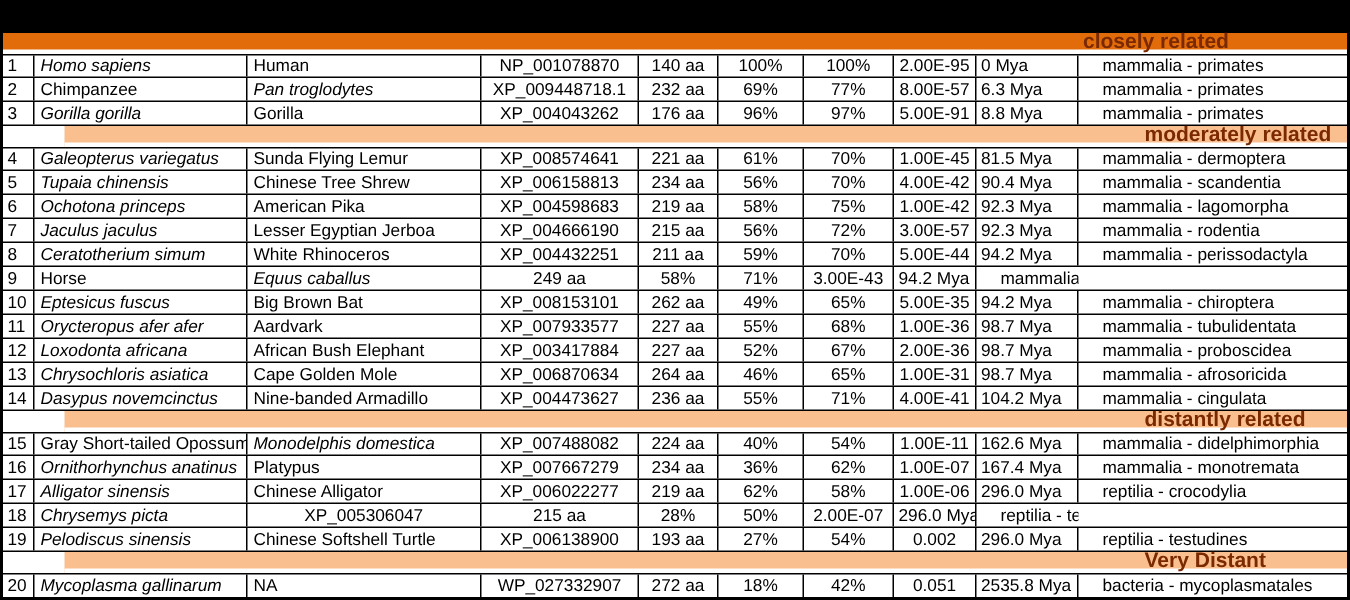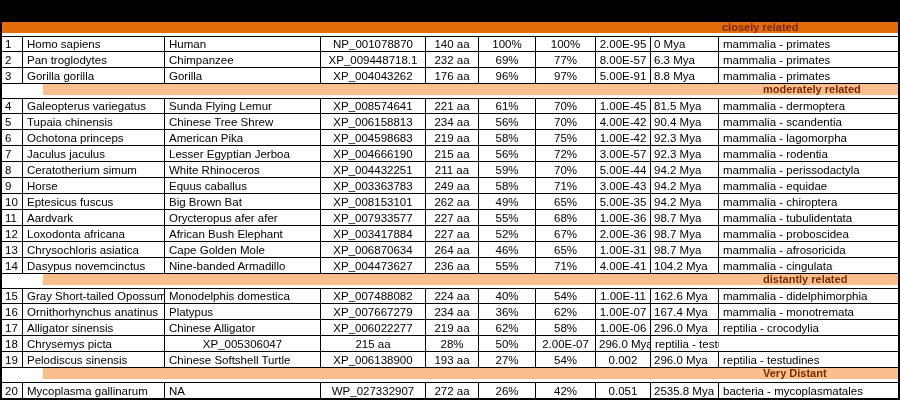--- a/index.html
+++ b/index.html
@@ -31,36 +31,36 @@
     display: flex; align-items: center;
     box-sizing: border-box;
     border-right: 1px solid var(--grid);
     font-size: 11.5px;
     color: #000;
     white-space: nowrap; overflow: hidden;
     padding: 0 2px;
   }
   .cell:last-child { border-right: none; }
   .c-num   { padding-left: 3px; }
-  .c-genus { padding-left: 4px; }
+  .c-genus { padding-left: 4px; font-style: italic; }
   .c-common{ padding-left: 4px; }
   .c-acc, .c-len, .c-ident, .c-sim, .c-eval { justify-content: center; }
   .c-div   { padding-left: 3px; }
-  .c-tax   { padding-left: 4px; }
+  .c-tax   { padding-left: 4px; margin-left: 12px; }
   .band {
     height: 14px;
     box-sizing: border-box;
     border-bottom: 3px solid #fff;
     display: flex; align-items: center;
   }
   .band-dark  { background: var(--band-dark); }
   .band-light { background: var(--band-light); margin-left: 41px; }
   .band-label {
     margin-left: 720px;
-    font-size: 11px; line-height: 11px;
+    font-size: 14px; line-height: 11px;
     font-weight: bold;
     color: var(--band-text);
     white-space: nowrap;
   }
 </style>
 </head>
 <body>
 
 <div class="tbl">
   <div class="row header">
@@ -88,22 +88,22 @@
     <div class="cell c-len">140 aa</div>
     <div class="cell c-ident">100%</div>
     <div class="cell c-sim">100%</div>
     <div class="cell c-eval">2.00E-95</div>
     <div class="cell c-div">0 Mya</div>
     <div class="cell c-tax">mammalia - primates</div>
   </div>
 
   <div class="row data">
     <div class="cell c-num">2</div>
+    <div class="cell c-common">Chimpanzee</div>
     <div class="cell c-genus">Pan troglodytes</div>
-    <div class="cell c-common">Chimpanzee</div>
     <div class="cell c-acc">XP_009448718.1</div>
     <div class="cell c-len">232 aa</div>
     <div class="cell c-ident">69%</div>
     <div class="cell c-sim">77%</div>
     <div class="cell c-eval">8.00E-57</div>
     <div class="cell c-div">6.3 Mya</div>
     <div class="cell c-tax">mammalia - primates</div>
   </div>
 
   <div class="row data">
@@ -185,21 +185,20 @@
     <div class="cell c-sim">70%</div>
     <div class="cell c-eval">5.00E-44</div>
     <div class="cell c-div">94.2 Mya</div>
     <div class="cell c-tax">mammalia - perissodactyla</div>
   </div>
 
   <div class="row data">
     <div class="cell c-num">9</div>
     <div class="cell c-common">Horse</div>
     <div class="cell c-genus">Equus caballus</div>
-    <div class="cell c-acc">XP_003363783</div>
     <div class="cell c-len">249 aa</div>
     <div class="cell c-ident">58%</div>
     <div class="cell c-sim">71%</div>
     <div class="cell c-eval">3.00E-43</div>
     <div class="cell c-div">94.2 Mya</div>
     <div class="cell c-tax">mammalia - equidae</div>
   </div>
 
   <div class="row data">
     <div class="cell c-num">10</div>
@@ -209,22 +208,22 @@
     <div class="cell c-len">262 aa</div>
     <div class="cell c-ident">49%</div>
     <div class="cell c-sim">65%</div>
     <div class="cell c-eval">5.00E-35</div>
     <div class="cell c-div">94.2 Mya</div>
     <div class="cell c-tax">mammalia - chiroptera</div>
   </div>
 
   <div class="row data">
     <div class="cell c-num">11</div>
+    <div class="cell c-genus">Orycteropus afer afer</div>
     <div class="cell c-common">Aardvark</div>
-    <div class="cell c-genus">Orycteropus afer afer</div>
     <div class="cell c-acc">XP_007933577</div>
     <div class="cell c-len">227 aa</div>
     <div class="cell c-ident">55%</div>
     <div class="cell c-sim">68%</div>
     <div class="cell c-eval">1.00E-36</div>
     <div class="cell c-div">98.7 Mya</div>
     <div class="cell c-tax">mammalia - tubulidentata</div>
   </div>
 
   <div class="row data">
@@ -337,20 +336,20 @@
   <div class="band band-light">
     <span class="band-label">Very Distant</span>
   </div>
 
   <div class="row data">
     <div class="cell c-num">20</div>
     <div class="cell c-genus">Mycoplasma gallinarum</div>
     <div class="cell c-common">NA</div>
     <div class="cell c-acc">WP_027332907</div>
     <div class="cell c-len">272 aa</div>
-    <div class="cell c-ident">26%</div>
+    <div class="cell c-ident">18%</div>
     <div class="cell c-sim">42%</div>
     <div class="cell c-eval">0.051</div>
     <div class="cell c-div">2535.8 Mya</div>
     <div class="cell c-tax">bacteria - mycoplasmatales</div>
   </div>
 </div>
 </div>
 
 </body></html>

